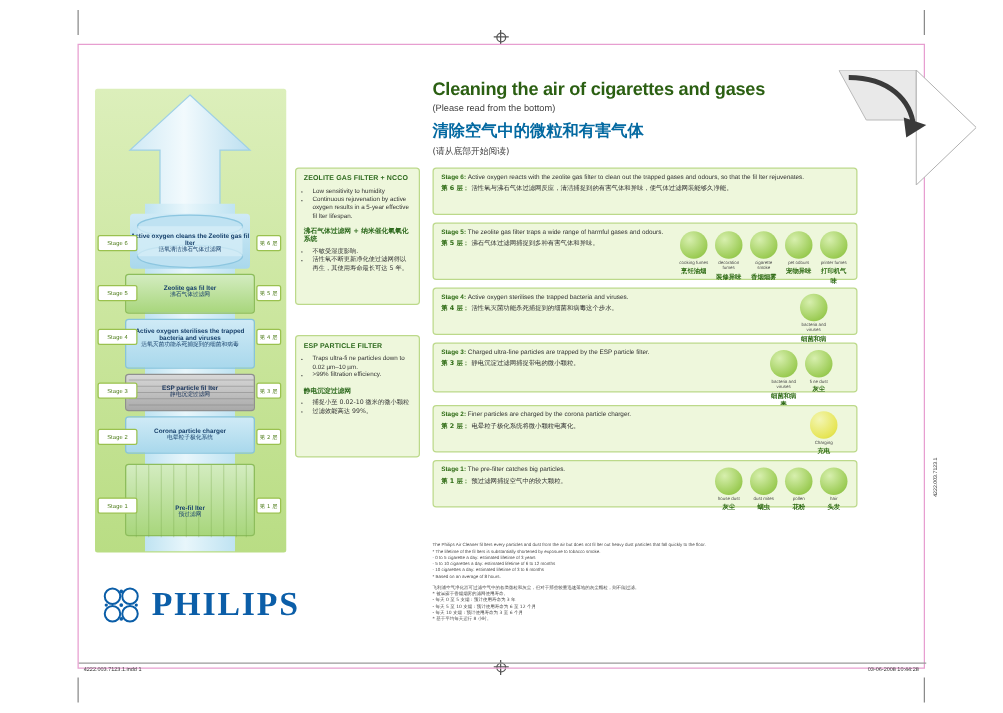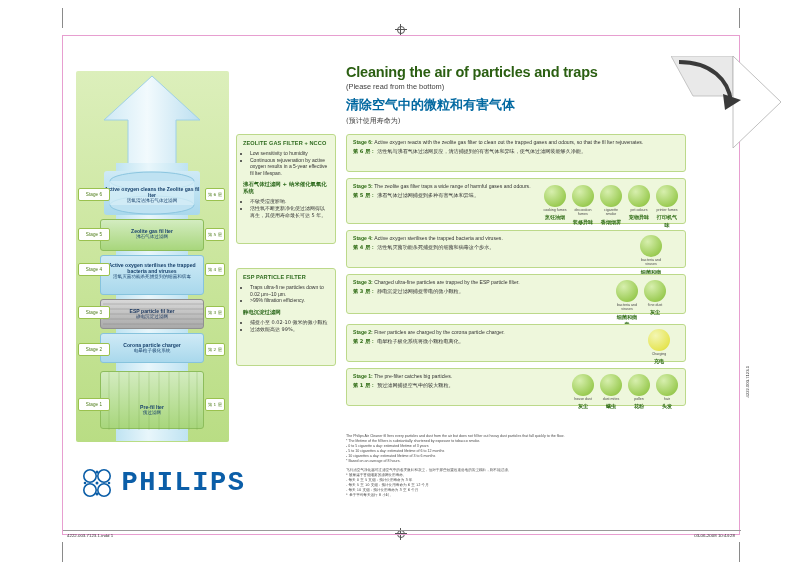--- a/index.html
+++ b/index.html
@@ -287,24 +287,24 @@
       <div class="cn" style="font-family:'DejaVu Sans',sans-serif;">
         <h5>静电沉淀过滤网</h5>
         <ul>
           <li>捕捉小至 0.02-10 微米的微小颗粒</li>
           <li>过滤效能高达 99%。</li>
         </ul>
       </div>
     </div>
 
     <div class="heading">
-      <div class="h-en">Cleaning the air of particles and traps</div>
+      <div class="h-en">Cleaning the air of cigarettes and gases</div>
       <div class="h-en-sub">(Please read from the bottom)</div>
       <div class="h-cn">清除空气中的微粒和有害气体</div>
-      <div class="h-cn-sub">(预计使用寿命为)</div>
+      <div class="h-cn-sub">(请从底部开始阅读)</div>
     </div>
 
     <svg class="fold" viewBox="0 0 110 92">
       <polygon points="0,0 62,0 62,40 22,40" fill="#e9e9e9" stroke="#b9b9b9" stroke-width=".8"></polygon>
       <polygon points="62,0 110,46 62,92 62,0" fill="#ffffff" stroke="#b0b0b0" stroke-width=".8"></polygon>
       <path d="M8 6 C40 6 58 24 60 46" stroke="#3a3a3a" stroke-width="4" fill="none"></path>
       <polygon points="52,38 70,44 54,54" fill="#3a3a3a"></polygon>
     </svg>
 
     <div class="stagebox" style="top:98px;width:340px;height:38px;">
@@ -468,21 +468,21 @@
         <circle cx="9" cy="22" r="6.2" fill="none" stroke="#0b5ea8" stroke-width="1.6"></circle>
         <circle cx="23" cy="22" r="6.2" fill="none" stroke="#0b5ea8" stroke-width="1.6"></circle>
         <g fill="#0b5ea8">
           <circle cx="16" cy="4" r="1.5"></circle>
             <circle cx="16" cy="15" r="1.5"></circle>
             <circle cx="16" cy="26" r="1.5"></circle>
           <circle cx="4" cy="15" r="1.3"></circle>
             <circle cx="28" cy="15" r="1.3"></circle>
         </g>
       </svg>
-      <span class="word" style="vertical-align:middle;margin-left:4px;font-family:Liberation Mono, monospace;">PHILIPS</span>
+      <span class="word" style="vertical-align:middle;margin-left:4px;">PHILIPS</span>
     </div>
 
     <div class="fileline"></div>
     <div class="filetext">4222.003.7123.1.indd   1</div>
     <div class="datetext">03-06-2008   10:44:28</div>
 
     <div class="sidecode">4222.003.7123.1</div>
   </div>
 </div>
 

